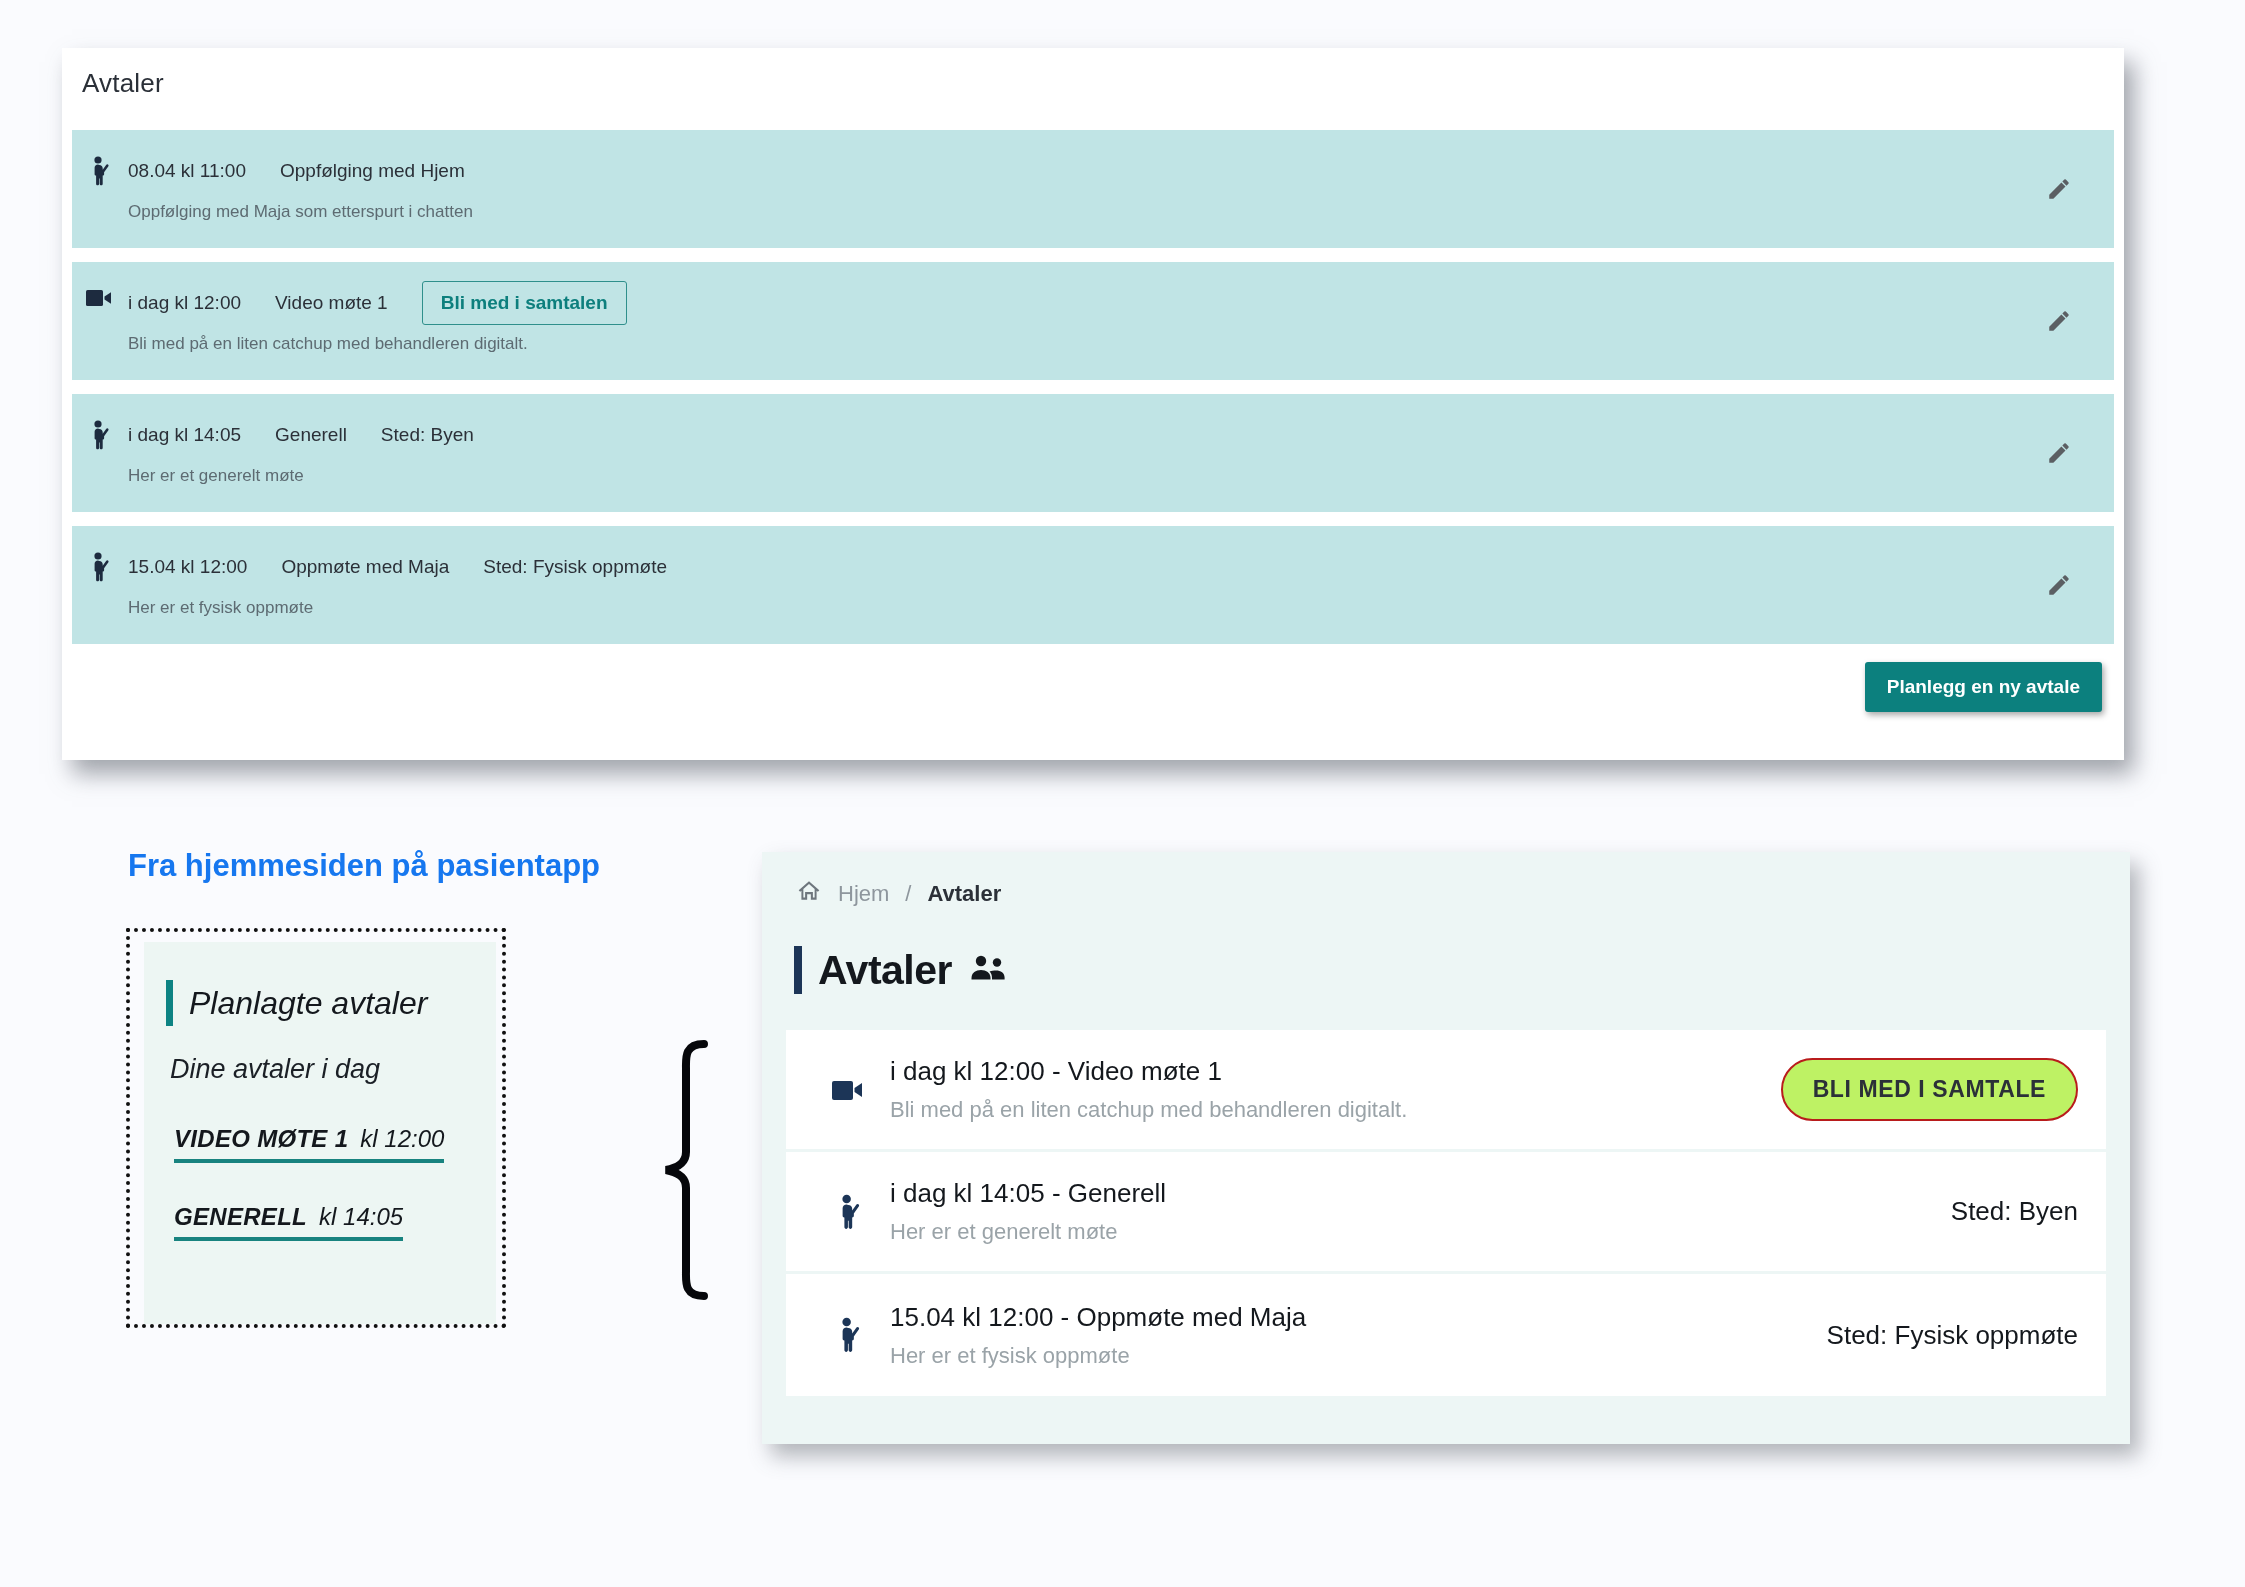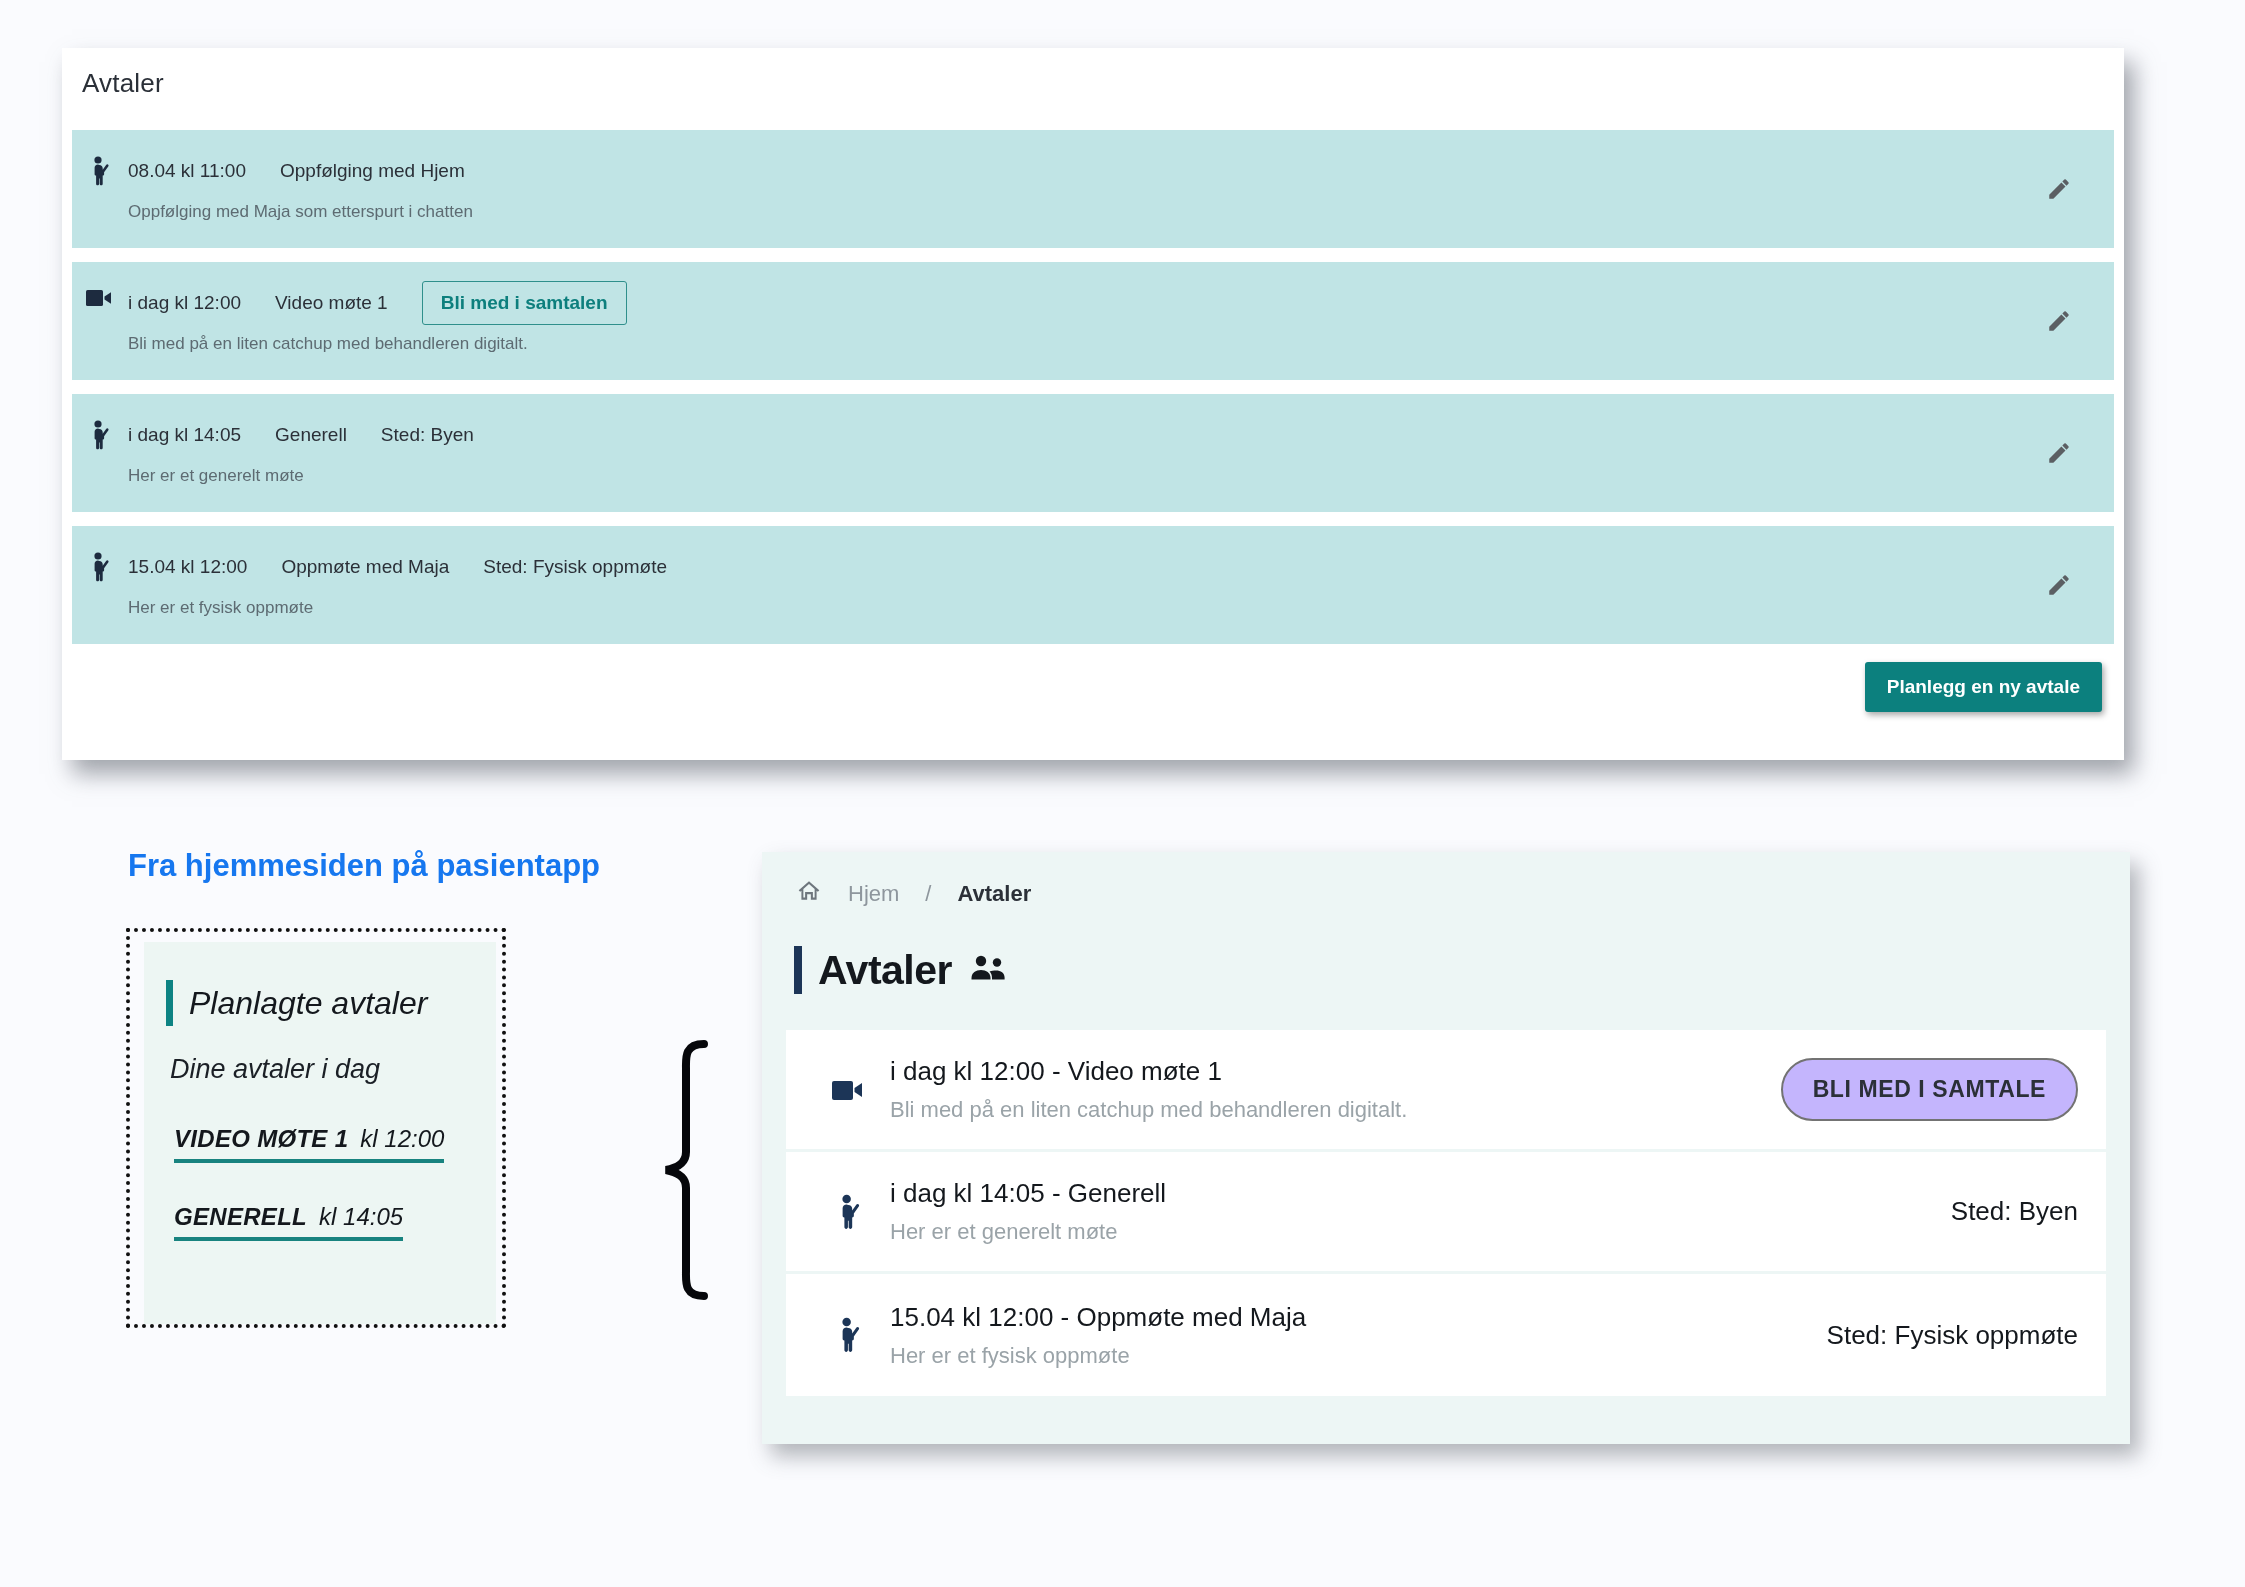--- a/index.html
+++ b/index.html
@@ -230,21 +230,21 @@
     top: 852px;
     width: 1368px;
     height: 592px;
     background: #edf6f5;
     box-shadow: 9px 12px 20px rgba(90,95,105,0.45);
   }
 
   #breadcrumb {
     display: flex;
     align-items: center;
-    gap: 26px;
+    gap: 16px;
     padding: 26px 0 0 34px;
     font-size: 22px;
   }
   #breadcrumb-home-label { color: #8e969d; }
   #breadcrumb-sep { color: #8e969d; }
   #breadcrumb-current { color: #2b3038; font-weight: bold; }
 
   #patient-head {
     display: flex;
     align-items: center;
@@ -299,22 +299,22 @@
   }
 
   .p-row-right {
     font-size: 26px;
     color: #14181d;
     white-space: nowrap;
     padding-left: 20px;
   }
 
   .p-join-btn {
-    border: 2px solid #737373;
-    background: #c4b5fd;
+    border: 2px solid #b91c1c;
+    background: #bef264;
     color: #2b3038;
     font-family: "Liberation Sans", sans-serif;
     font-size: 23px;
     font-weight: bold;
     letter-spacing: .6px;
     padding: 16px 30px;
     border-radius: 40px;
     cursor: pointer;
     white-space: nowrap;
   }

